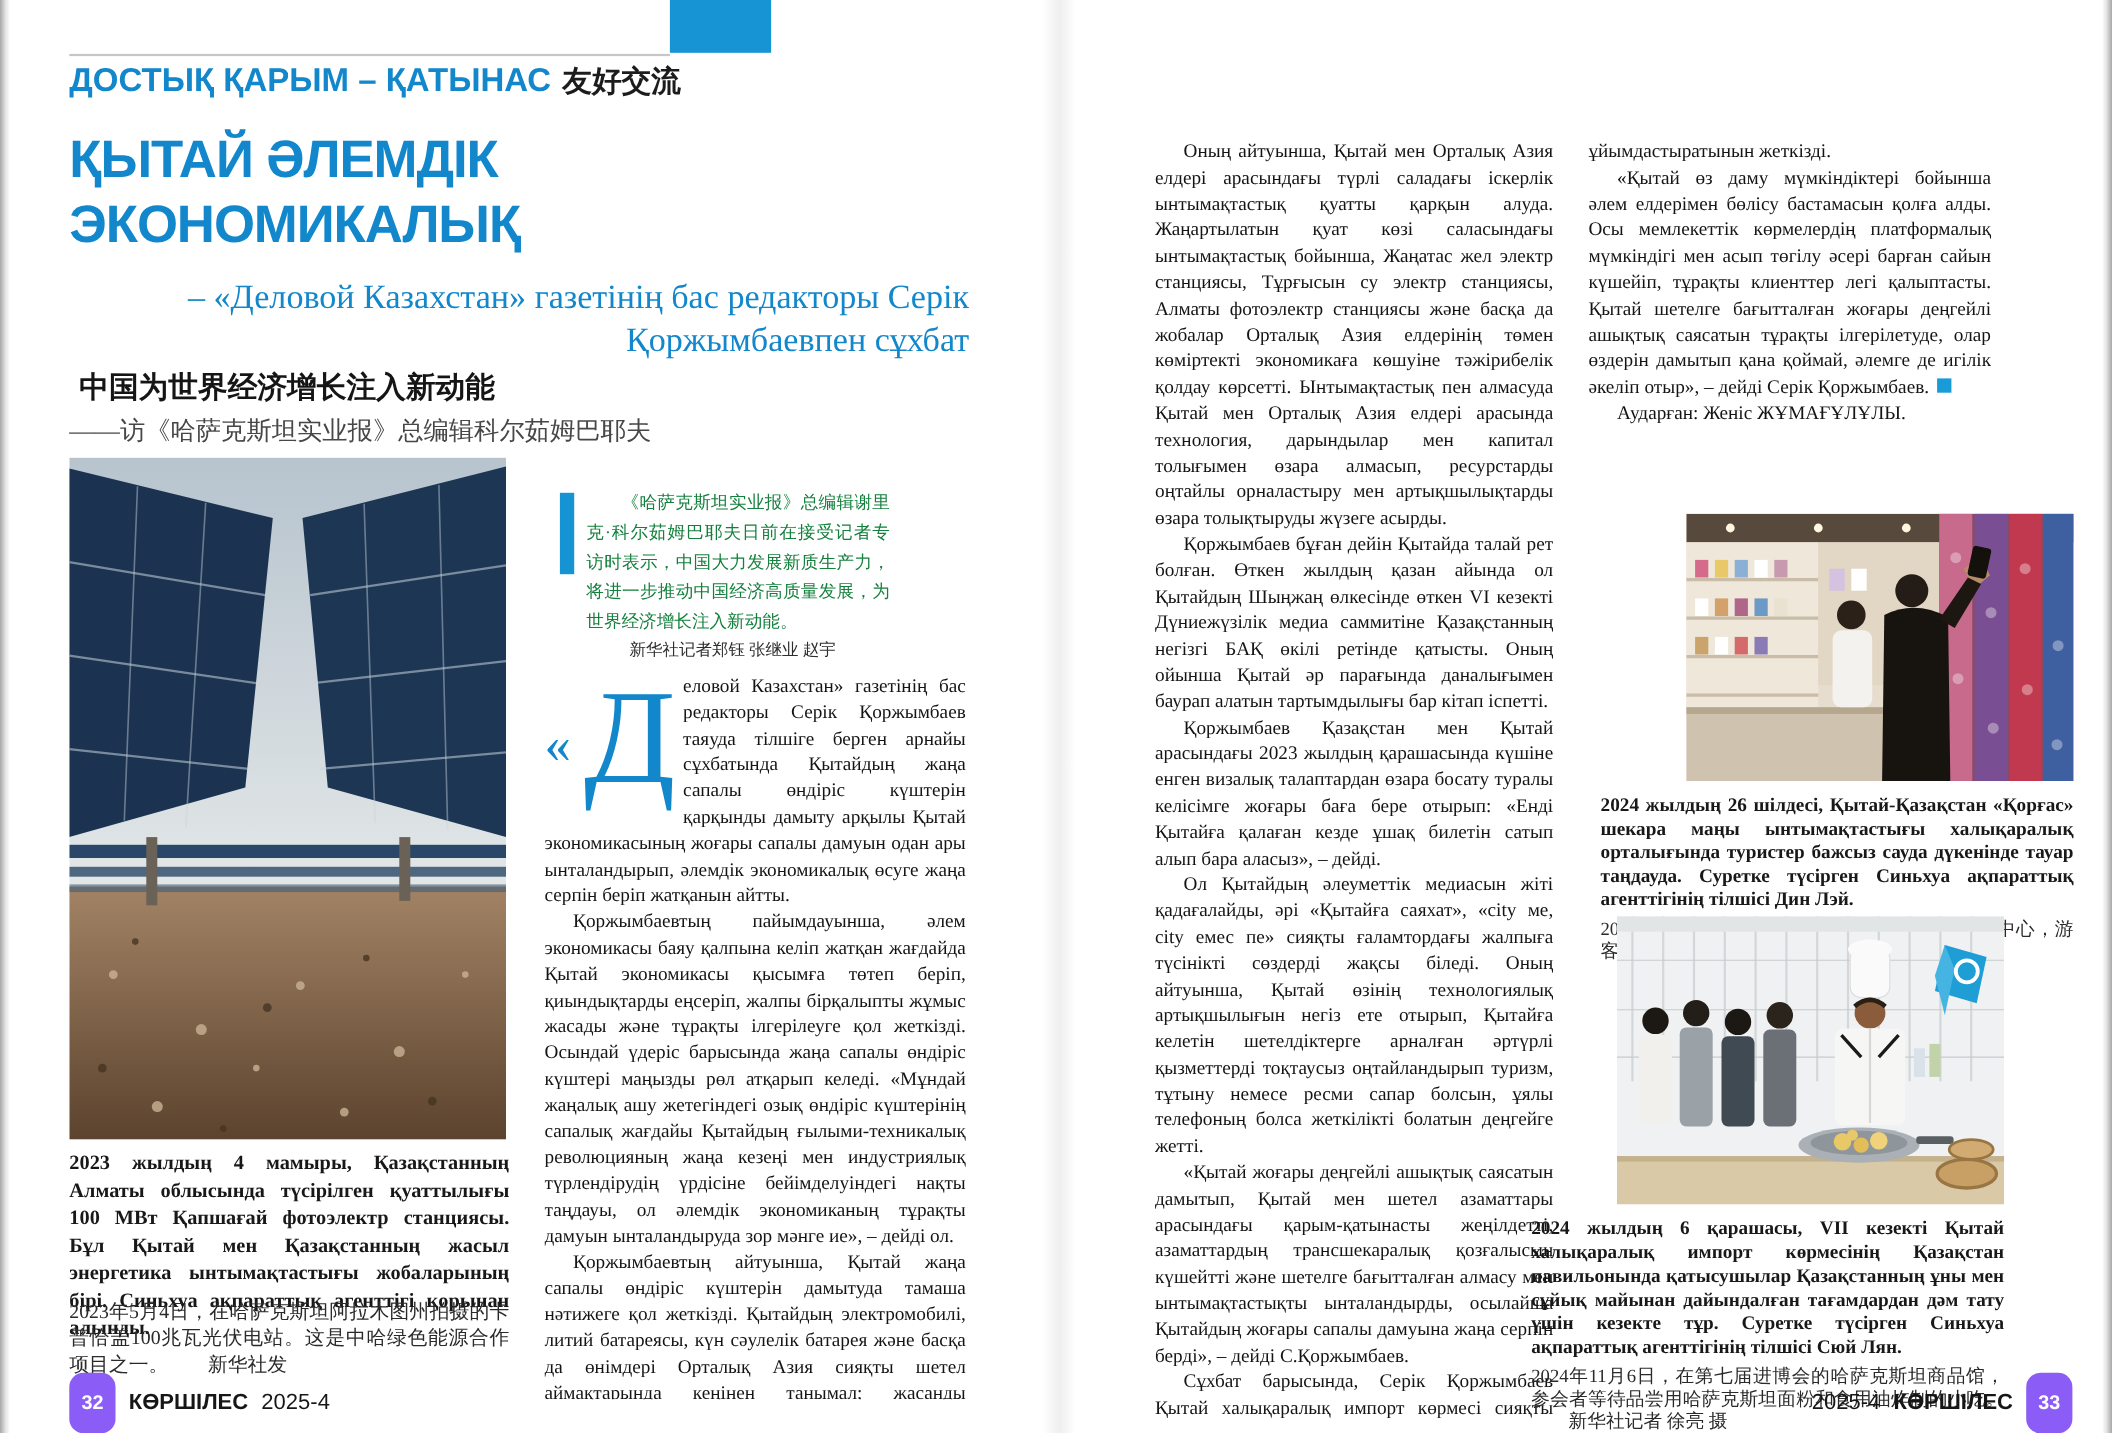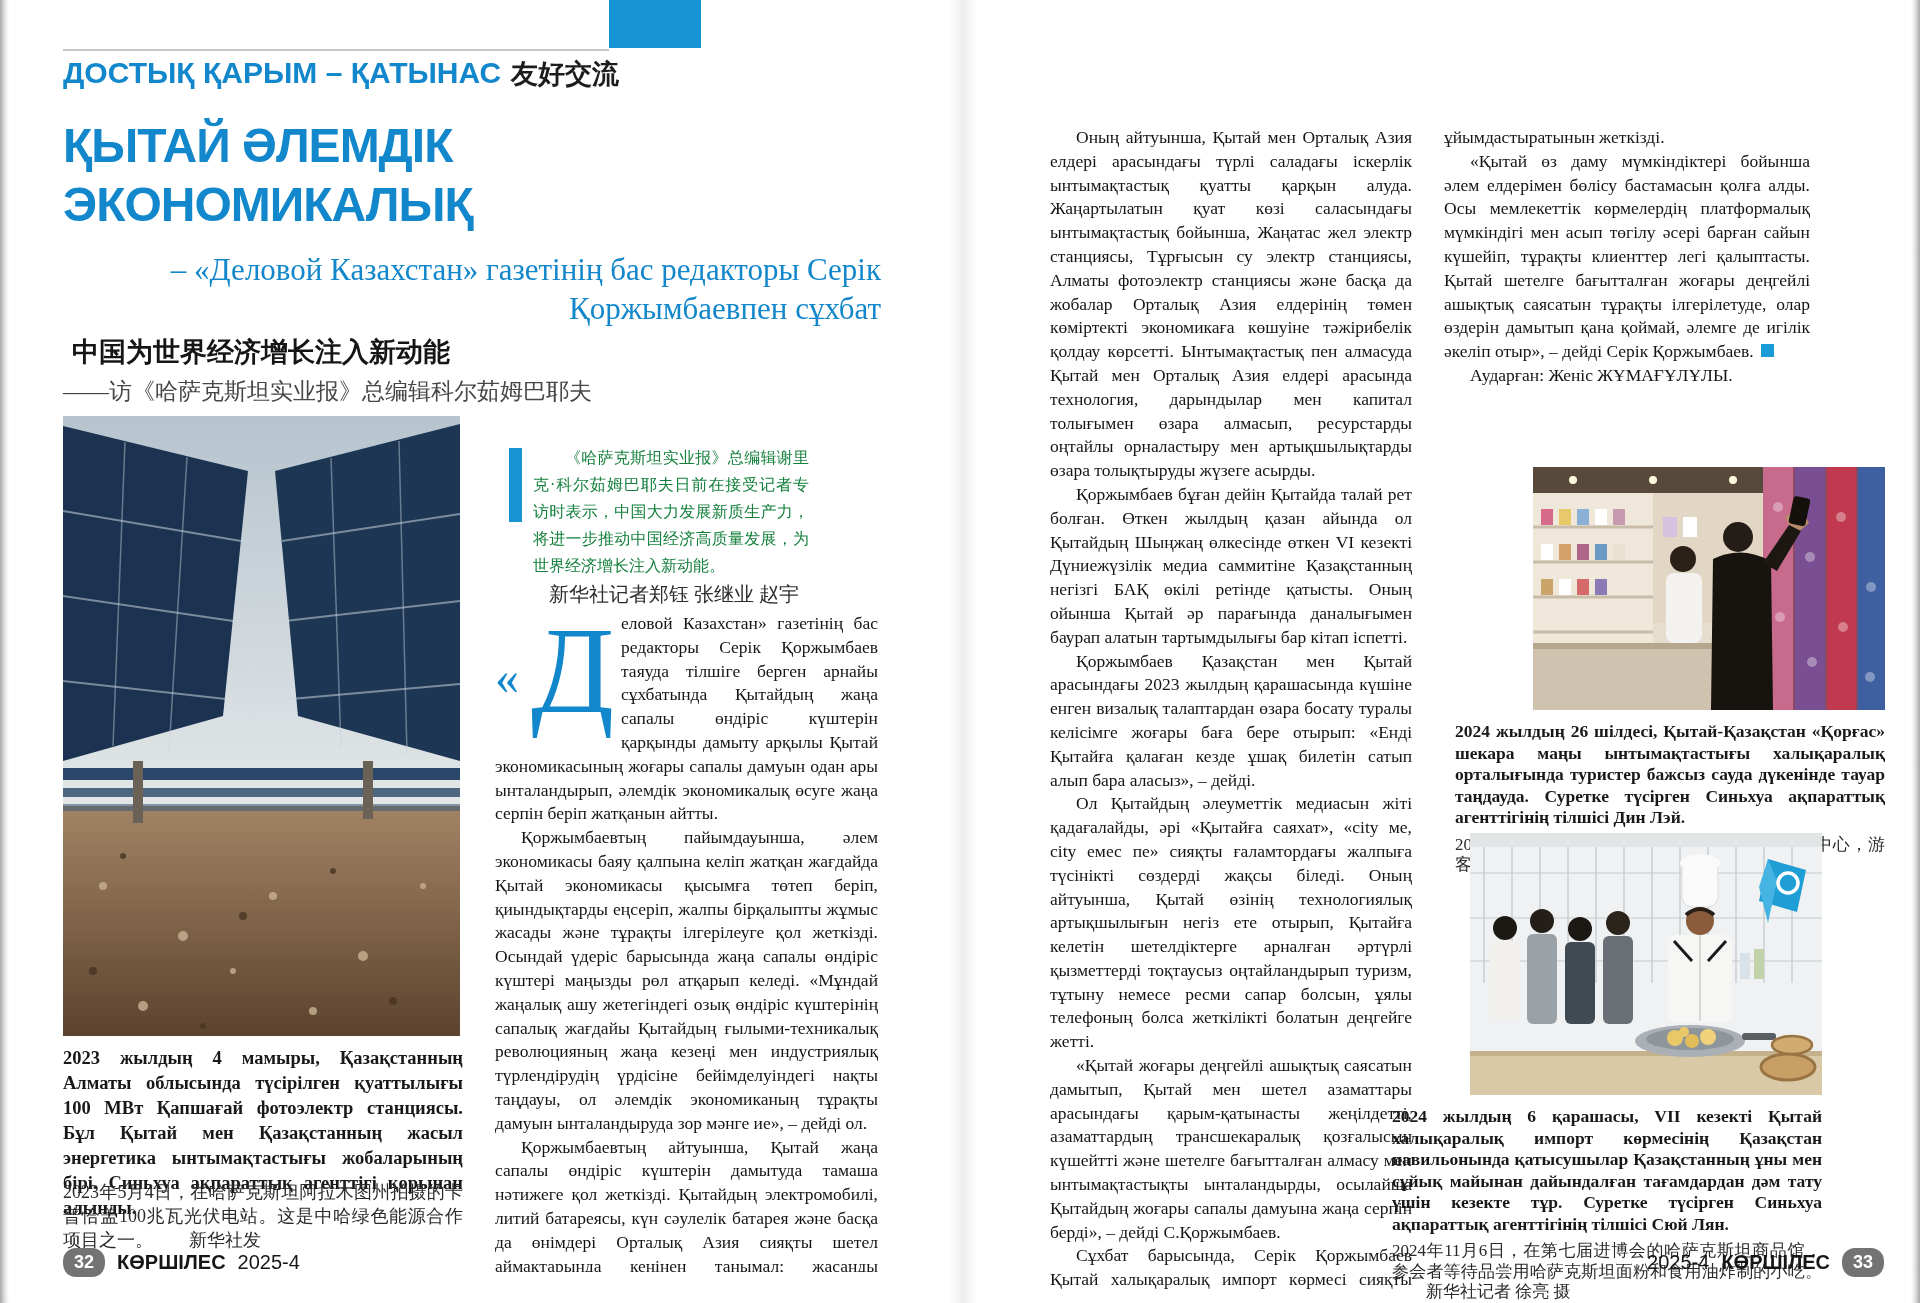--- a/index.html
+++ b/index.html
@@ -34,21 +34,21 @@
   .cap-kk{font-weight:bold;font-size:18.5px;line-height:25px;text-align:justify;color:#181818;}
   .cap-zh{font-size:18px;line-height:24px;color:#2a2a2a;text-align:justify;}
   .cap-solar-kk{left:63px;top:1046px;width:400px;}
   .cap-solar-zh{left:63px;top:1180px;width:400px;}
   .credit-zh{margin-left:2em;}
 
   
   .quote{left:509px;top:444px;width:300px;}
   .qbar{position:absolute;left:0;top:4px;width:13px;height:74px;background:#1693d3;}
   .qtext{margin:0 0 0 24px;text-indent:2em;font-size:16px;line-height:27px;color:#15803d;text-align:justify;}
-  .qcredit{margin:2px 10px 0 24px;text-align:right;font-size:20px;color:#2e2e2e;}
+  .qcredit{margin:2px 10px 0 24px;text-align:center;font-size:15px;color:#2e2e2e;}
 
   
   .bodycol{font-size:17.5px;line-height:23.8px;text-align:justify;}
   .bodycol p{margin:0;}
   .bodycol p.ind{text-indent:26px;}
   .art-left{left:495px;top:612px;width:383px;height:660px;overflow:hidden;}
   .col1{left:1050px;top:126px;width:362px;height:1165px;overflow:hidden;}
   .col2{left:1444px;top:126px;width:366px;height:330px;overflow:hidden;}
   .dropcap{float:left;width:120px;height:122px;position:relative;margin:2px 6px 0 0;color:#1287cb;}
   .dc-open{position:absolute;left:0;top:40px;font-size:48px;line-height:1;}
@@ -61,22 +61,22 @@
   .figphoto{display:block;margin-left:auto;}
   .fig1 .cap-kk,.fig2 .cap-kk{margin-top:11px;font-size:17.5px;line-height:21.5px;}
   .fig1 .cap-zh,.fig2 .cap-zh{margin-top:6px;font-size:17px;line-height:20.5px;}
 
   
   .folio{top:1248px;display:flex;align-items:center;gap:12px;
          font-family:"Liberation Sans","DejaVu Sans",sans-serif;font-size:20px;color:#161616;}
   .folio-left{left:63px;}
   .folio-right{right:36px;}
   .folio .mag{font-weight:bold;}
-  .badge{background:#737373;color:#fff;font-weight:bold;font-size:18px;
-         padding:4px 11px;border-radius:13px;}
+  .badge{background:#8b5cf6;color:#fff;font-weight:bold;font-size:18px;
+         padding:17px 11px;border-radius:13px;}
 </style>
 </head>
 <body>
 
 <div id="spread">
 
   <div class="edge-l"></div>
   <div class="edge-r"></div>
   <div class="fold"></div>
 

